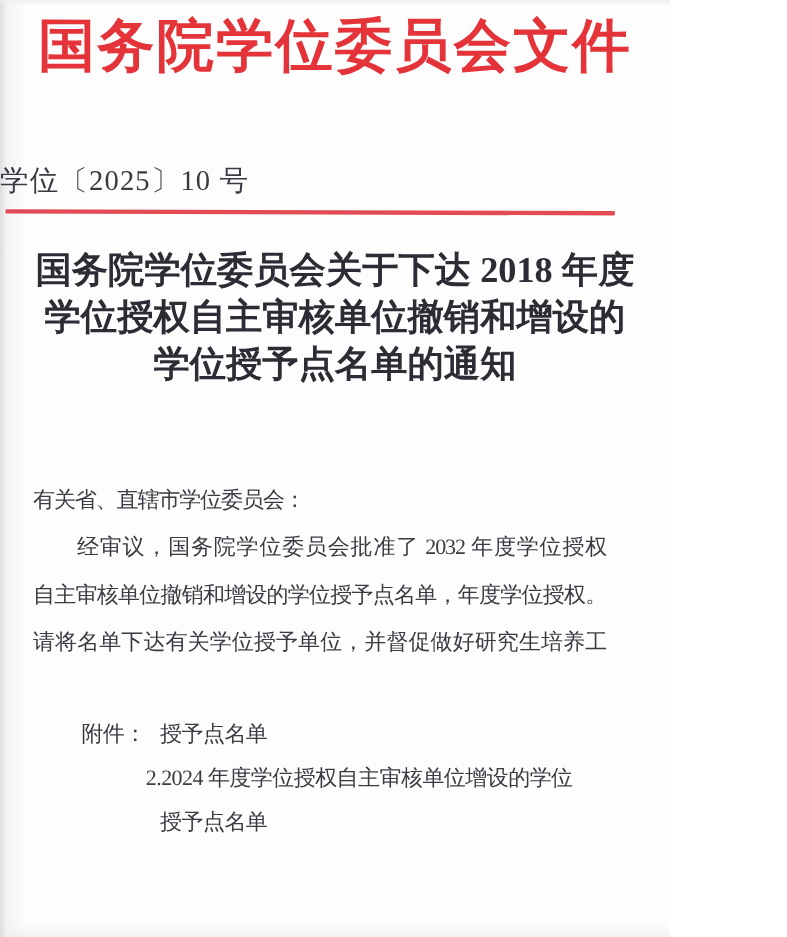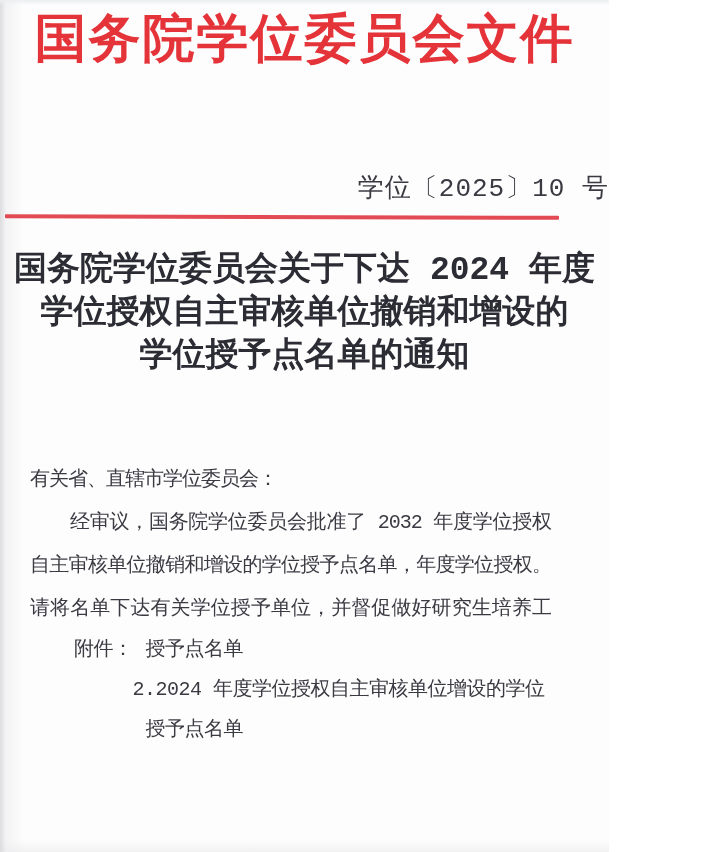--- a/index.html
+++ b/index.html
@@ -1,21 +1,21 @@
 <!DOCTYPE html>
 <html style="--banner-red: #e4343a; --rule-red: #e24a54; --title-text: #2c2c34; --text: #3a3a42; --paper: #fdfdfd;"><head>
 <meta charset="utf-8">
 <style>
   html, body { margin: 0; padding: 0; background: #ffffff; }
   .page {
     position: relative;
     width: 609px;
     height: 852px;
     overflow: hidden;
-    font-family: Liberation Mono, monospace;
+    font-family: Liberation Serif, serif;
     color: var(--text, #3a3a42);
     background:
       linear-gradient(180deg, #eceef0 0px, rgba(236,238,240,0) 5px),
       linear-gradient(90deg, rgba(215,215,218,0.85) 0px, rgba(235,235,238,0.55) 6px, rgba(250,250,250,0) 24px),
       linear-gradient(0deg, rgba(228,228,230,0.45) 0px, rgba(250,250,250,0) 12px),
       #fdfdfd;
   }
 
   
   .banner {
@@ -23,22 +23,22 @@
     text-align: center;
     font-size: 52px;
     line-height: 66px;
     font-weight: bold;
     letter-spacing: 2px;
     color: var(--banner-red, #e4343a);
   }
 
   
   .doc-number {
-    margin-top: 96px;
-    text-align: right;
+    margin-top: 72px;
+    text-align: left;
     font-size: 26px;
     line-height: 34px;
     letter-spacing: 1px;
     color: var(--text, #3a3a42);
   }
 
   
   .red-rule {
     margin: 9px 50px 0 5px;
     height: 4px;
@@ -71,20 +71,21 @@
     text-align-last: justify;
   }
   .pline.indent { text-indent: 2em; }
   .pline.last {
     text-align-last: left;
   }
 
   
   .attachments {
     display: flex;
+    margin-top: 42px;
     padding-left: 44px;
     line-height: 40px;
     letter-spacing: -0.5px;
   }
   .att-label { white-space: nowrap; flex: 0 0 auto; }
   .att-items { flex: 1 1 auto; }
   .att-line { white-space: nowrap; }
   .att-line.cont { padding-left: 13px; }
 </style>
 </head>
@@ -92,21 +93,21 @@
 
 <div class="page">
 
   <div class="banner">国务院学位委员会文件</div>
 
   <div class="doc-number">学位〔2025〕10 号</div>
 
   <div class="red-rule"></div>
 
   <h1 class="title">
-    <span class="title-line">国务院学位委员会关于下达 2024 年度</span>
+    <span class="title-line">国务院学位委员会关于下达 2018 年度</span>
     <span class="title-line">学位授权自主审核单位撤销和增设的</span>
     <span class="title-line">学位授予点名单的通知</span>
   </h1>
 
   <div class="body">
 
     <div class="salutation">有关省、直辖市学位委员会：</div>
 
     <div class="pline indent">经审议，国务院学位委员会批准了 2032 年度学位授权</div>
     <div class="pline">自主审核单位撤销和增设的学位授予点名单，年度学位授权。</div>

